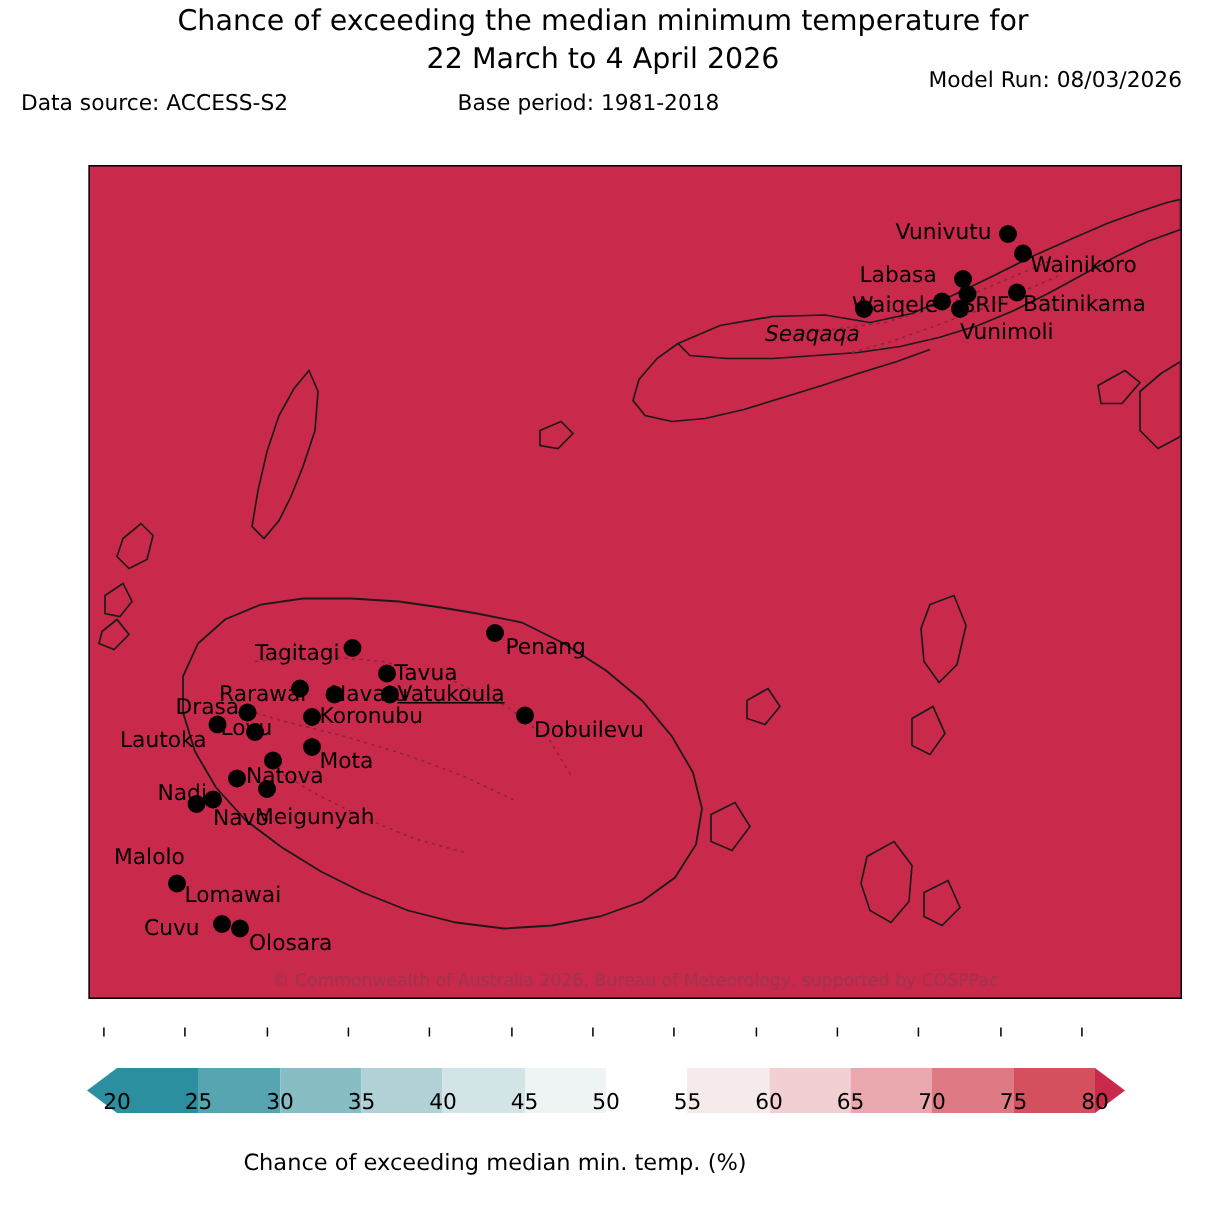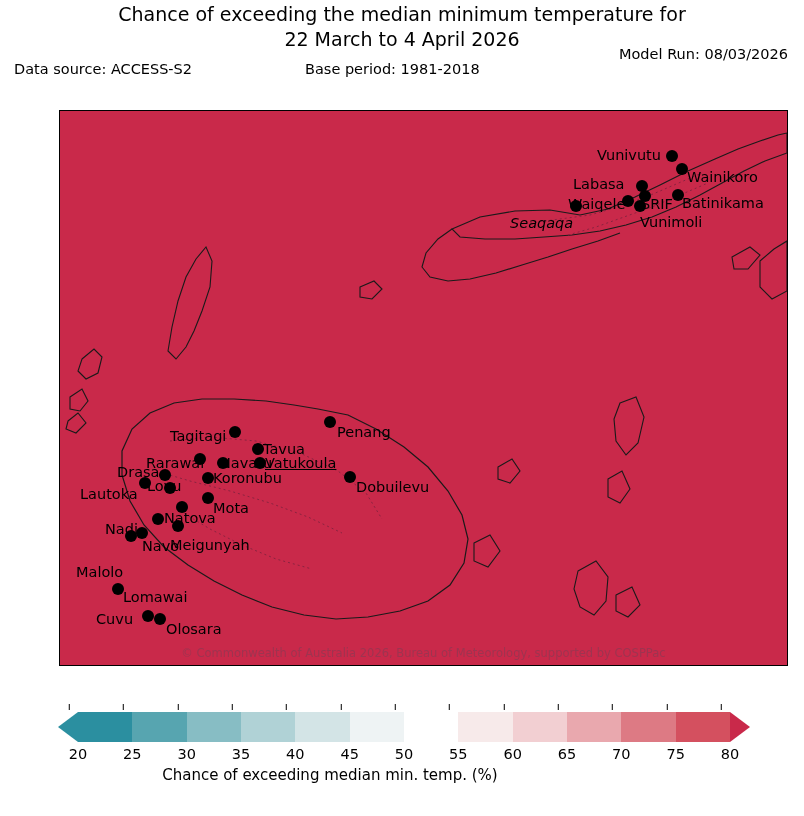--- a/index.html
+++ b/index.html
@@ -124,21 +124,21 @@
     top: 0;
     width: 0;
     height: 0;
     border-top: 15px solid transparent;
     border-bottom: 15px solid transparent;
     border-left: 20px solid #c9294a;
   }
   .cbar-ticks {
     position: absolute;
     left: 78px;
-    top: 46px;
+    top: 27px;
     width: 652px;
     height: 22px;
   }
   .tick {
     position: absolute;
     transform: translateX(-50%);
     font-size: 14.5px;
     color: #000;
   }
   .tickmark {

